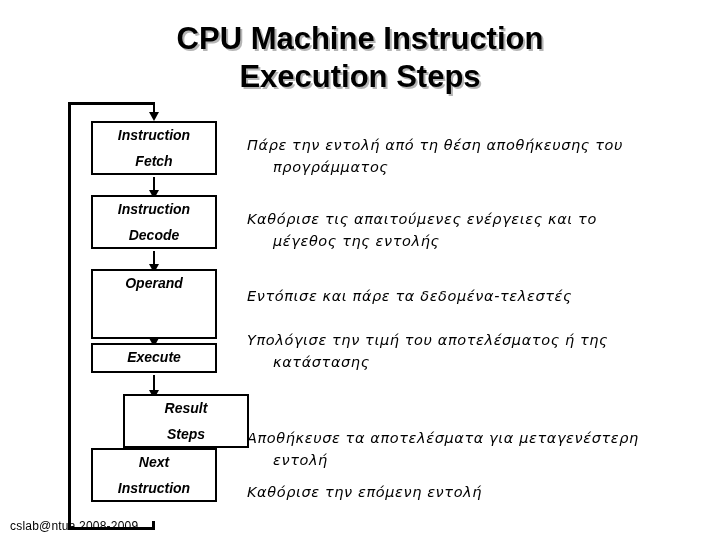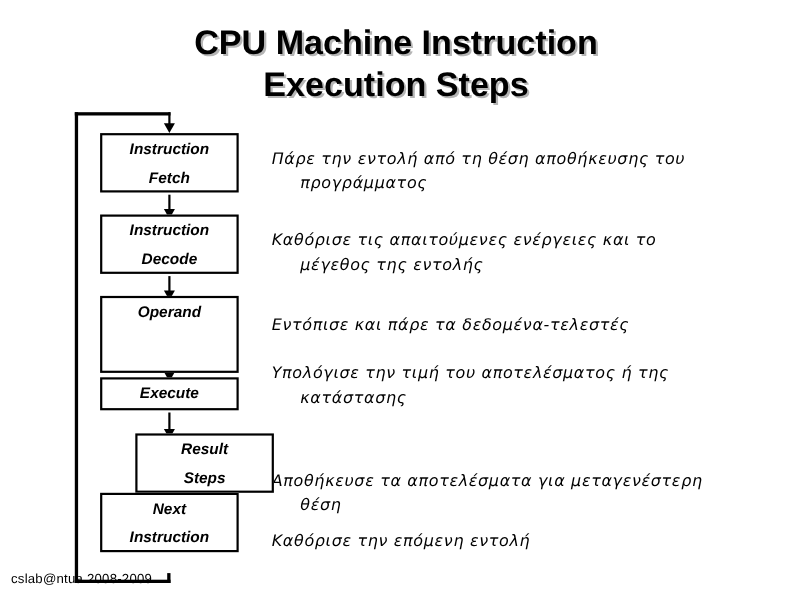--- a/index.html
+++ b/index.html
@@ -183,21 +183,21 @@
     <span class="l2">κατάστασης</span>
   </div>
   <div class="arrow" style="top:375px; height:16px;"></div>
 
   <div class="fc-box" style="top:394px; height:54px;margin-left:32px;">
     <span class="ln">Result</span>
     <span class="ln">Steps</span>
   </div>
   <div class="desc" style="top:427px;">
     <span>Αποθήκευσε τα αποτελέσματα για μεταγενέστερη</span>
-    <span class="l2">θέση</span>
+    <span class="l2">εντολή</span>
   </div>
   <div class="arrow" style="top:450px; height:14px;"></div>
 
   <div class="fc-box" style="top:448px; height:54px;">
     <span class="ln">Next</span>
     <span class="ln">Instruction</span>
   </div>
   <div class="desc" style="top:481px;">
     <span>Καθόρισε την επόμενη εντολή</span>
     <span class="l2"></span>

